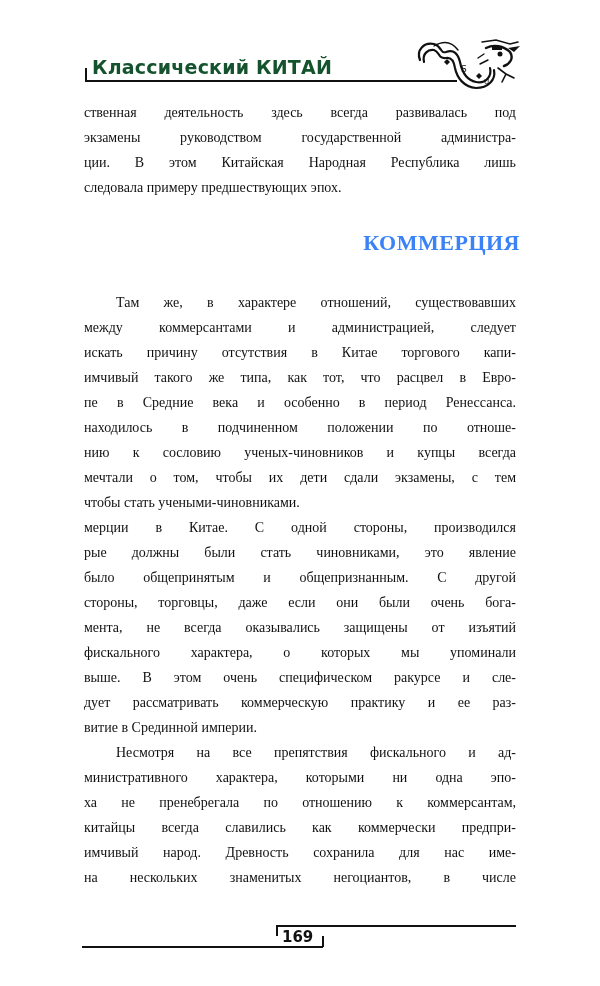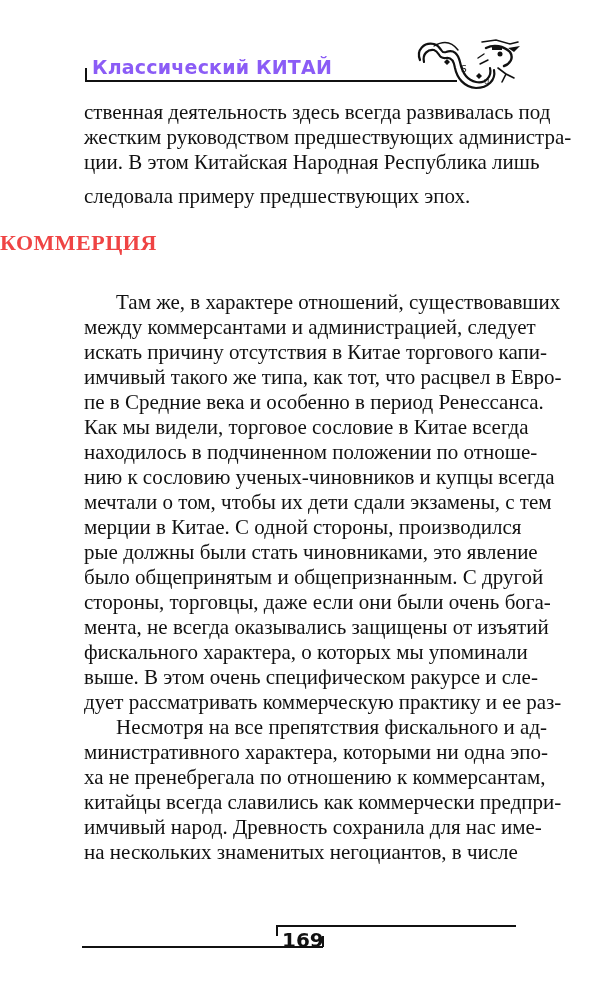--- a/index.html
+++ b/index.html
@@ -3,44 +3,44 @@
 <meta charset="utf-8">
 <style>
   html, body { margin:0; padding:0; }
   body {
     width:600px; height:986px; background:#ffffff; position:relative; overflow:hidden;
     font-family:"Liberation Serif", "DejaVu Serif", serif; color:#111;
   }
   .header-title {
     position:absolute; left:92px; top:56px;
     font-family:"DejaVu Sans", "Liberation Sans", sans-serif;
-    font-size:19px; font-weight:bold; letter-spacing:0.2px; color:#8b5cf6;
+    font-size:19px; font-weight:bold; letter-spacing:0.2px; color:#14532d;
     white-space:nowrap;
   }
   .header-rule { position:absolute; left:85px; top:80px; width:372px; height:1.5px; background:#111; }
   .header-tick { position:absolute; left:85px; top:68px; width:1.5px; height:13px; background:#111; }
   .dragon { position:absolute; left:414px; top:32px; width:108px; height:60px; }
 
-  .text-block { position:absolute; left:84px; width:432px; font-size:21px; line-height:25px; }
+  .text-block { position:absolute; left:84px; width:432px; font-size:14px; line-height:25px; }
   .line { display:block; white-space:nowrap; text-align:justify; text-align-last:justify; height:25px; }
-  .line.last { text-align-last:left;margin-top:9px; }
+  .line.last { text-align-last:left; }
   .line.indent { padding-left:32px; }
 
   .section-heading {
-    position:absolute; left:0; width:520px; top:230px; text-align:left;
-    font-size:22px; font-weight:bold; letter-spacing:0.5px; color:#ef4444;
+    position:absolute; left:0; width:520px; top:230px; text-align:right;
+    font-size:22px; font-weight:bold; letter-spacing:0.5px; color:#3b82f6;
   }
 
   .footer-left-rule { position:absolute; left:82px; top:946px; width:241px; height:1.5px; background:#111; }
   .footer-left-tick { position:absolute; left:322px; top:936px; width:1.5px; height:11px; background:#111; }
   .footer-right-rule { position:absolute; left:276px; top:925px; width:240px; height:1.5px; background:#111; }
   .footer-right-tick { position:absolute; left:276px; top:925px; width:1.5px; height:11px; background:#111; }
   .page-number {
-    position:absolute; left:282px; top:928px; width:38px; text-align:center;
-    font-family:"DejaVu Sans", "Liberation Sans", sans-serif; font-size:20px; font-weight:bold;
+    position:absolute; left:282px; top:928px; width:38px; text-align:left;
+    font-family:"DejaVu Sans", "Liberation Sans", sans-serif; font-size:15px; font-weight:bold;
   }
 </style>
 </head>
 <body>
 
 <div>
   <div class="header-tick"></div>
   <div class="header-title">Классический КИТАЙ</div>
   <div class="header-rule"></div>
   <svg class="dragon" viewBox="0 0 108 60">
@@ -60,48 +60,49 @@
       <path d="M62 44 l3 -3 l3 3 l-3 3 Z"></path>
       <path d="M30 30 l3 -3 l3 3 l-3 3 Z"></path>
     </g>
     <text x="47" y="40" font-size="9" font-family="DejaVu Sans, sans-serif" fill="#111">S</text>
     <text x="70" y="52" font-size="7" font-family="DejaVu Sans, sans-serif" fill="#111">U</text>
   </svg>
 </div>
 
 <div class="text-block" style="top:100px;">
   <span class="line">ственная деятельность здесь всегда развивалась под</span>
-  <span class="line">жестким руководством предшествующих администра-</span>
+  <span class="line">экзамены руководством государственной администра-</span>
   <span class="line">ции. В этом Китайская Народная Республика лишь</span>
   <span class="line last">следовала примеру предшествующих эпох.</span>
 </div>
 
 <div class="section-heading">КОММЕРЦИЯ</div>
 
 <div class="text-block" style="top:290px;">
   <div>
     <span class="line indent">Там же, в характере отношений, существовавших</span>
     <span class="line">между коммерсантами и администрацией, следует</span>
     <span class="line">искать причину отсутствия в Китае торгового капи-</span>
     <span class="line">имчивый такого же типа, как тот, что расцвел в Евро-</span>
     <span class="line">пе в Средние века и особенно в период Ренессанса.</span>
-    <span class="line">Как мы видели, торговое сословие в Китае всегда</span>
     <span class="line">находилось в подчиненном положении по отноше-</span>
     <span class="line">нию к сословию ученых-чиновников и купцы всегда</span>
     <span class="line">мечтали о том, чтобы их дети сдали экзамены, с тем</span>
+    <span class="line last">чтобы стать учеными-чиновниками.</span>
   </div>
   <div>
     <span class="line">мерции в Китае. С одной стороны, производился</span>
     <span class="line">рые должны были стать чиновниками, это явление</span>
     <span class="line">было общепринятым и общепризнанным. С другой</span>
     <span class="line">стороны, торговцы, даже если они были очень бога-</span>
     <span class="line">мента, не всегда оказывались защищены от изъятий</span>
     <span class="line">фискального характера, о которых мы упоминали</span>
     <span class="line">выше. В этом очень специфическом ракурсе и сле-</span>
     <span class="line">дует рассматривать коммерческую практику и ее раз-</span>
+    <span class="line last">витие в Срединной империи.</span>
   </div>
   <div>
     <span class="line indent">Несмотря на все препятствия фискального и ад-</span>
     <span class="line">министративного характера, которыми ни одна эпо-</span>
     <span class="line">ха не пренебрегала по отношению к коммерсантам,</span>
     <span class="line">китайцы всегда славились как коммерчески предпри-</span>
     <span class="line">имчивый народ. Древность сохранила для нас име-</span>
     <span class="line">на нескольких знаменитых негоциантов, в числе</span>
   </div>
 </div>

